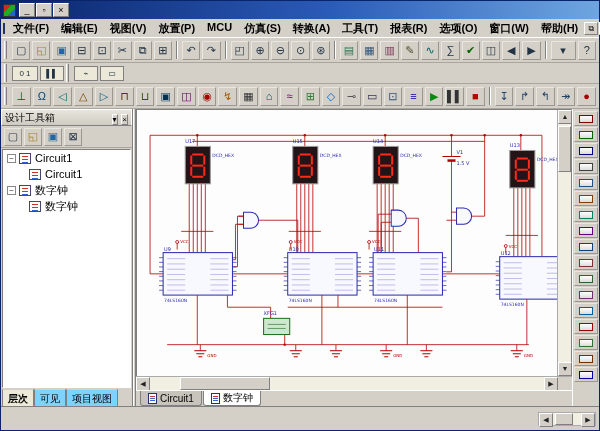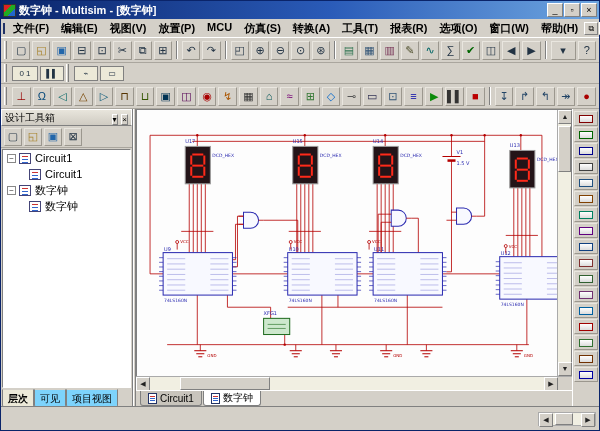--- a/index.html
+++ b/index.html
@@ -76,21 +76,20 @@
   .bottom .sb.h{width:58px;flex:0 0 58px;height:14px;border:1px solid #aaa;}
   .bottom .sb.h .sb-thumb{left:2px;width:18px;}
 </style>
 </head>
 <body>
 
 <div class="window">
 
   <div class="titlebar">
     <span class="title-icon"></span>
-    <span class="title-text">数字钟 - Multisim - [数字钟]</span>
     <span class="wbtns">
       <span class="wbtn">_</span>
       <span class="wbtn">▫</span>
       <span class="wbtn">×</span>
     </span>
   </div>
 
   <div class="menubar">
     <span class="doc-icon"></span>
     <span class="menu-items" id="menu-items">

